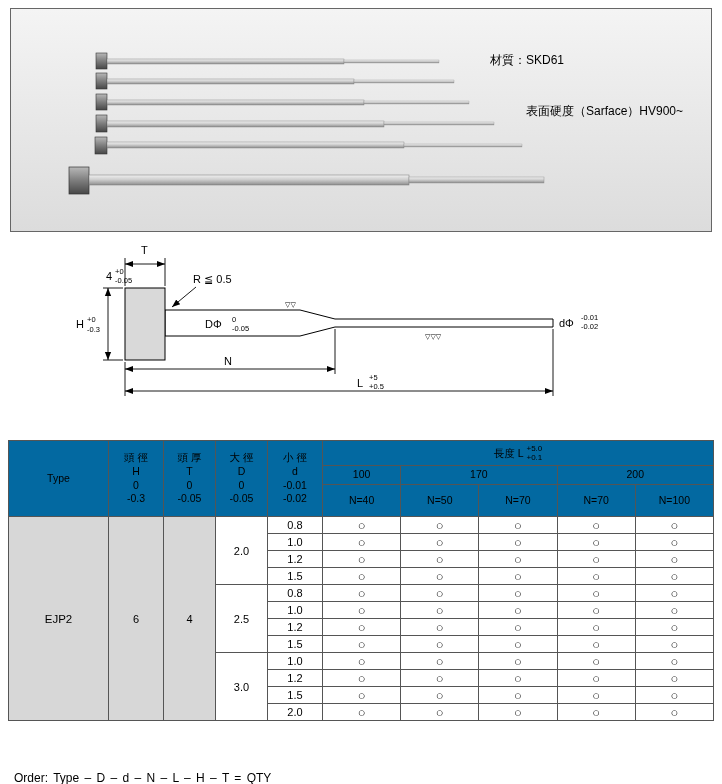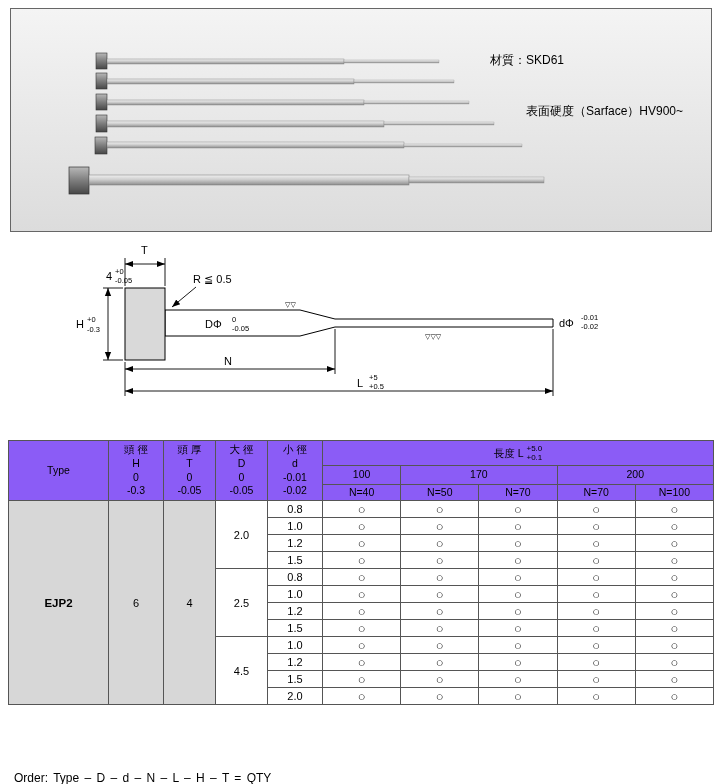--- a/index.html
+++ b/index.html
@@ -19,26 +19,26 @@
   .tol-sm { font-size:7.5px; }
   .fin { font-size:7px; }
   .thin { stroke:#000; stroke-width:0.9; fill:none; }
   .unit-label { position:absolute; top:420px; right:20px; font-size:12px;margin-top:40px; }
 
   
   .spec-table { position:absolute; left:8px; top:440px; width:706px;
                 border-collapse:collapse; table-layout:fixed; font-size:11px; }
   .spec-table th, .spec-table td { border:1px solid #555; text-align:center;
                 vertical-align:middle; padding:0; height:17px; background:#fff; }
-  .spec-table thead th { background:#8b5cf6; font-weight:normal; font-size:10.5px; line-height:1.3; }
+  .spec-table thead th { background:#0369a1; font-weight:normal; font-size:10.5px; line-height:1.3; }
   .spec-table thead tr.hr1 th { height:25px; }
   .spec-table thead tr.hr2 th { height:19px; }
-  .spec-table thead tr.hr3 th { height:16px; }
+  .spec-table thead tr.hr3 th { height:32px; }
   .spec-table td.gray { background:#d7d7d7; }
-  .spec-table td.cell-type { font-weight:bold; font-size:11.5px; }
+  .spec-table td.cell-type { font-weight:normal; font-size:11.5px; }
   .spec-table td.avail { font-size:13px; color:#111; }
   .tol { display:inline-block; vertical-align:-3px; margin-left:3px; font-size:8px;
          line-height:1.15; text-align:center; }
   .tol span { display:block; }
 
   
   .order { position:absolute; left:14px; top:736px; font-size:12px; line-height:17px;
            white-space:pre; word-spacing:2px; }
 </style>
 </head>
@@ -266,21 +266,21 @@
       </tr>
       <tr>
         <td>1.5</td>
         <td class="avail">○</td>
         <td class="avail">○</td>
         <td class="avail">○</td>
         <td class="avail">○</td>
         <td class="avail">○</td>
       </tr>
       <tr>
-        <td rowspan="4">4.5</td>
+        <td rowspan="4">3.0</td>
         <td>1.0</td>
         <td class="avail">○</td>
         <td class="avail">○</td>
         <td class="avail">○</td>
         <td class="avail">○</td>
         <td class="avail">○</td>
       </tr>
       <tr>
         <td>1.2</td>
         <td class="avail">○</td>

